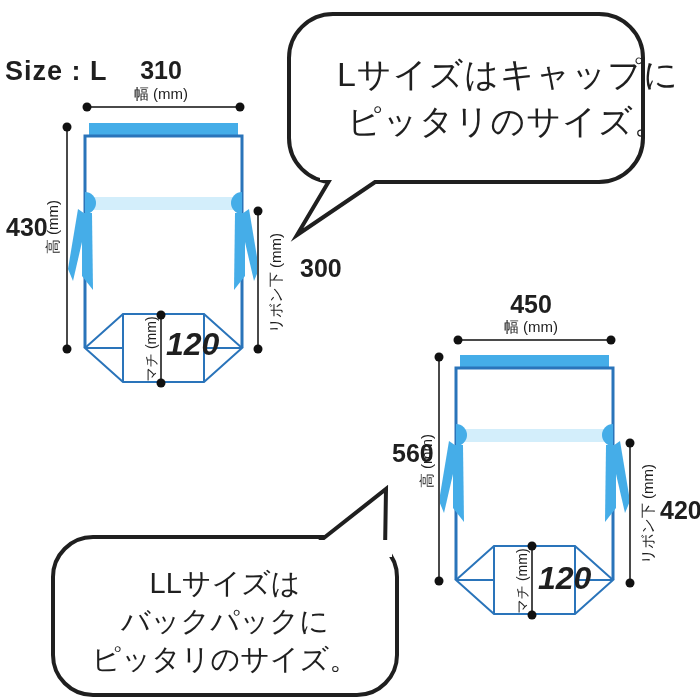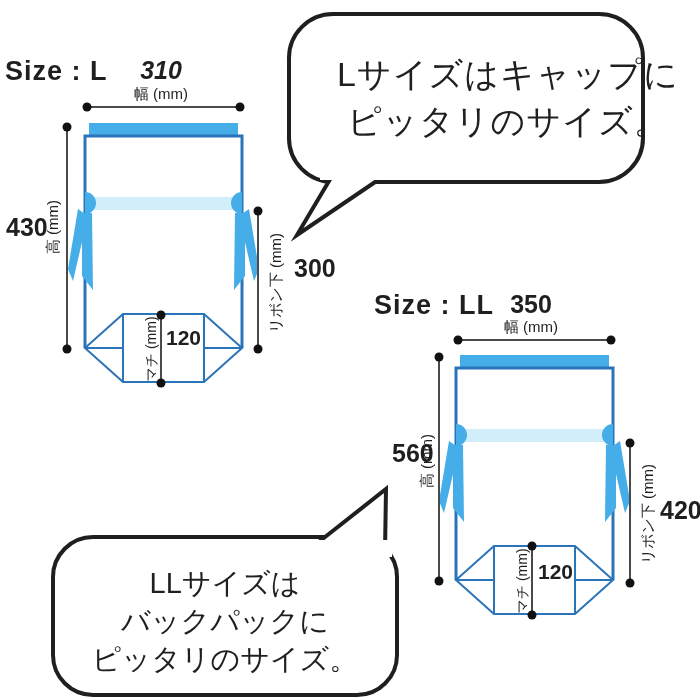--- a/index.html
+++ b/index.html
@@ -23,21 +23,21 @@
   .hexline{stroke:var(--outline);stroke-width:2;}
   .dim{stroke:var(--dim);stroke-width:2;}
   .dot{fill:var(--dot);}
   .bubble{fill:#ffffff;stroke:var(--ink);stroke-width:4;}
   .tail{fill:#ffffff;stroke:var(--ink);stroke-width:4;stroke-miterlimit:10;}
   .patch{fill:#ffffff;}
 
   .txt{position:absolute;white-space:nowrap;color:var(--ink);}
   .size{font-size:27px;font-weight:bold;letter-spacing:1px;}
   .num{font-size:25px;font-weight:bold;}
-  .num-s{font-size:21px;font-weight:bold;}
+  .num-s{font-size:32px;font-weight:bold;font-style:italic;}
   .unit{font-size:15px;}
   .unit-s{font-size:14px;}
   .cx{transform:translateX(-50%);}
   .rot{text-align:center;line-height:22px;transform:rotate(-90deg);transform-origin:center;}
 
   .bubble-text{position:absolute;display:flex;flex-direction:column;
     align-items:center;justify-content:center;text-align:center;}
   .bt1{left:289px;top:14px;width:354px;height:168px;font-size:34px;line-height:47px;letter-spacing:1px;margin-left:42px;}
   .bt2{left:53px;top:539px;width:344px;height:158px;font-size:29px;line-height:38px;padding-top:6px;}
 </style>
@@ -122,31 +122,30 @@
         <circle class="dot" cx="630" cy="583" r="4.5"></circle>
     </g>
     <g class="dimgroup">
       <line class="dim" x1="532" y1="546" x2="532" y2="615"></line>
       <circle class="dot" cx="532" cy="546" r="4.5"></circle>
         <circle class="dot" cx="532" cy="615" r="4.5"></circle>
     </g>
   </svg>
 
   <div class="txt size" style="left:5px;top:56px;">Size : L</div>
-  <div class="txt num cx" style="left:161px;top:56px;font-style:italic;">310</div>
+  <div class="txt num cx" style="left:161px;top:56px;">310</div>
   <div class="txt unit cx" style="left:161px;top:85px;">幅 (mm)</div>
   <div class="txt num" style="left:6px;top:213px;">430</div>
   <div class="txt unit rot" style="left:-7px;top:216px;width:120px;">高 (mm)</div>
-  <div class="txt num" style="left:294px;top:254px;">300</div>
+  <div class="txt num" style="left:300px;top:254px;">300</div>
   <div class="txt unit rot" style="left:206px;top:272px;width:140px;">リボン下 (mm)</div>
   <div class="txt num-s" style="left:166px;top:326px;">120</div>
   <div class="txt unit-s rot" style="left:96px;top:338px;width:110px;">マチ (mm)</div>
 
-  <div class="txt size" style="left:374px;top:290px;">Size : LL</div>
-  <div class="txt num cx" style="left:531px;top:290px;">350</div>
+  <div class="txt num cx" style="left:531px;top:290px;">450</div>
   <div class="txt unit cx" style="left:531px;top:318px;">幅 (mm)</div>
   <div class="txt num" style="left:392px;top:439px;">560</div>
   <div class="txt unit rot" style="left:367px;top:450px;width:120px;">高 (mm)</div>
   <div class="txt num" style="left:660px;top:496px;">420</div>
   <div class="txt unit rot" style="left:578px;top:503px;width:140px;">リボン下 (mm)</div>
   <div class="txt num-s" style="left:538px;top:560px;">120</div>
   <div class="txt unit-s rot" style="left:467px;top:570px;width:110px;">マチ (mm)</div>
 
   <div class="bubble-text bt1">
     <div>Lサイズはキャップに</div>

